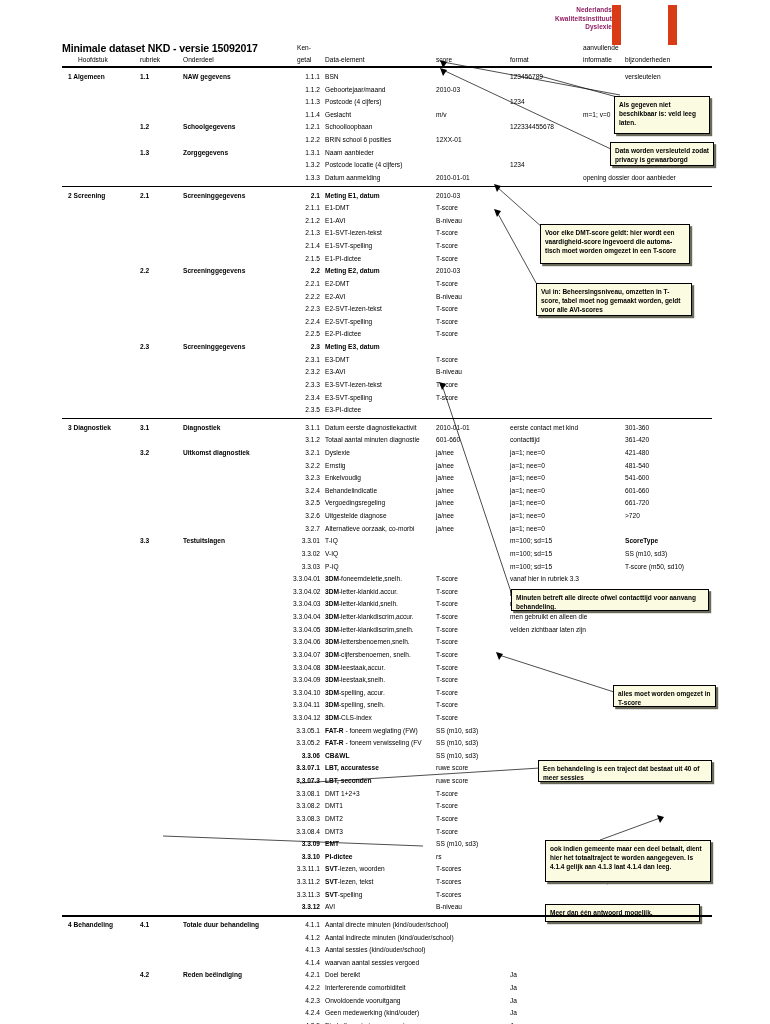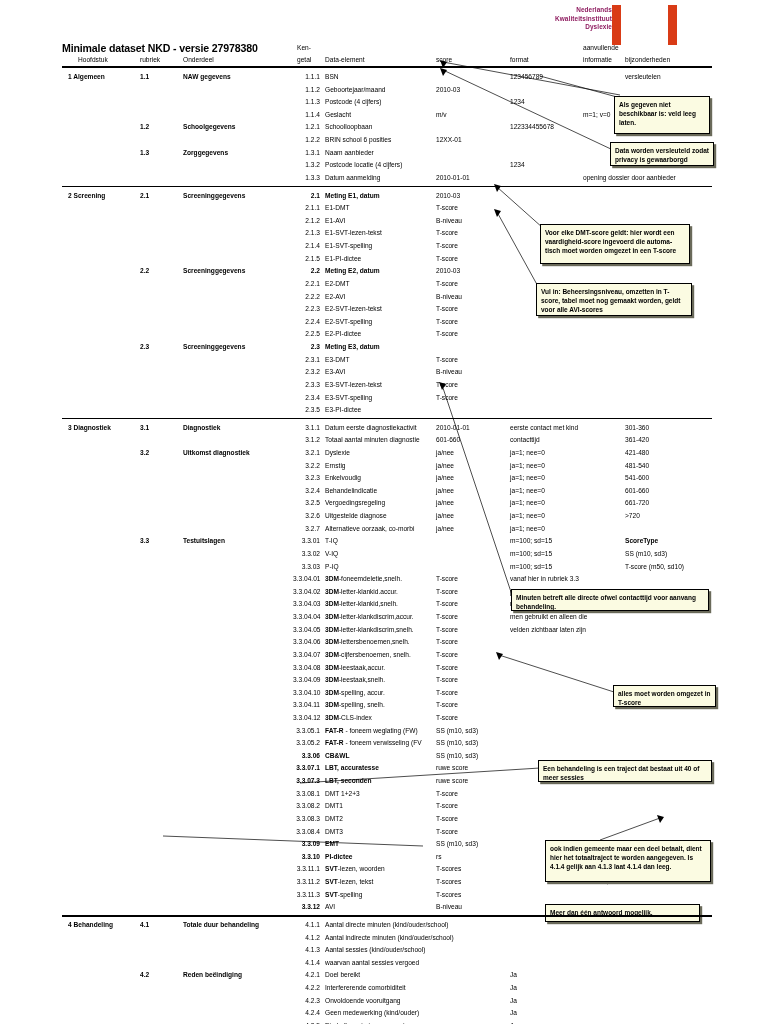--- a/index.html
+++ b/index.html
@@ -56,21 +56,21 @@
 <div class="logo-wrap">
   <div class="logo-words">
     <div>Nederlands</div>
     <div>Kwaliteitsinstituut</div>
     <div>Dyslexie</div>
   </div>
   <div class="logo-bar" style="left:92px;top:1px;width:9px;height:40px;"></div>
   <div class="logo-bar" style="left:148px;top:1px;width:9px;height:40px;"></div>
 </div>
 
-<div class="doc-title">Minimale dataset NKD - versie 27978380</div>
+<div class="doc-title">Minimale dataset NKD - versie 15092017</div>
 
 <div>
   <div class="hdr" style="left:297px;top:44px;">Ken-</div>
   <div class="hdr" style="left:583px;top:44px;">aanvullende</div>
 
   <div class="hdr" style="left:78px;top:56px;">Hoofdstuk</div>
   <div class="hdr" style="left:140px;top:56px;">rubriek</div>
   <div class="hdr" style="left:183px;top:56px;">Onderdeel</div>
   <div class="hdr" style="left:297px;top:56px;">getal</div>
   <div class="hdr" style="left:325px;top:56px;">Data-element</div>

